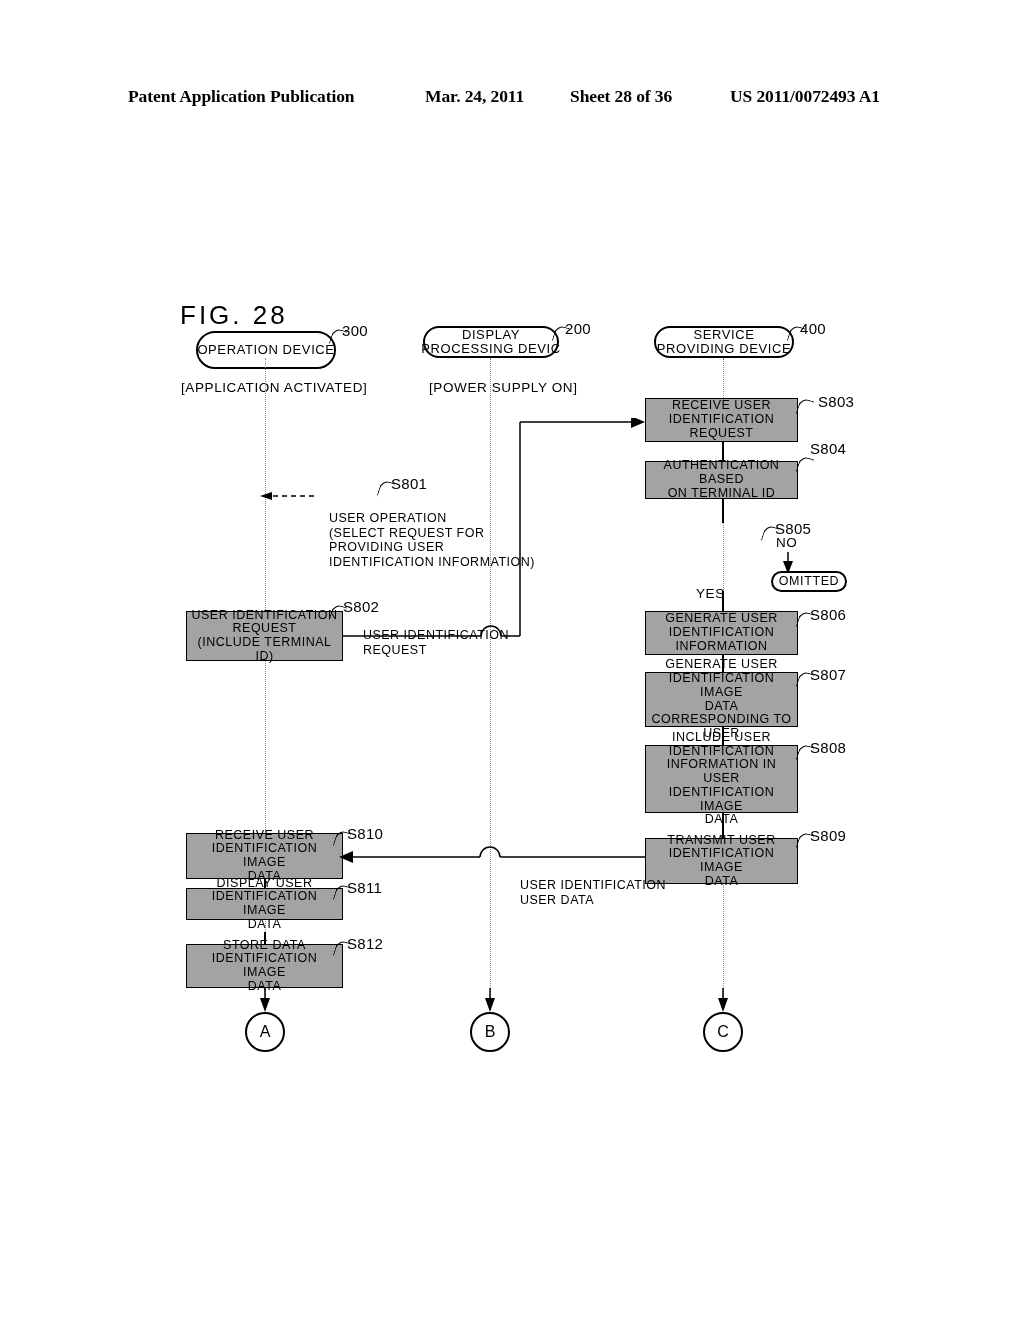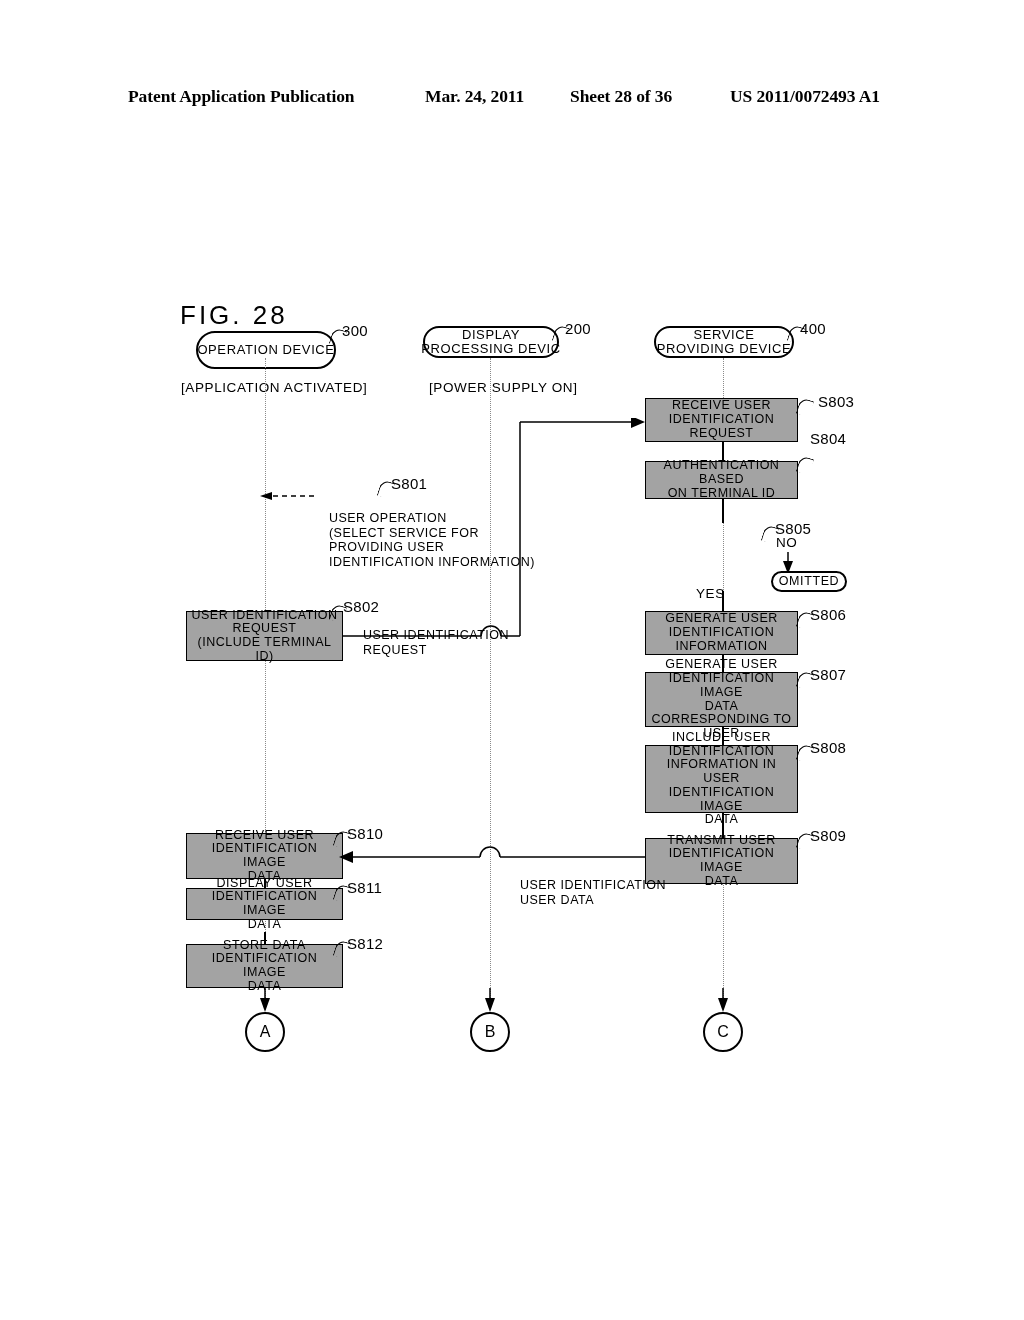--- a/index.html
+++ b/index.html
@@ -226,21 +226,21 @@
   <div class="hook" style="left:379px; top:481px;"></div>
   <div class="steptag" style="left:391px; top:475px;">S801</div>
 
   <svg class="abs" style="left:258px; top:488px; width:60px; height:16px;">
     <line x1="56" y1="8" x2="14" y2="8" stroke="#000" stroke-width="1.5" stroke-dasharray="5,4"></line>
     <polygon points="2,8 14,4 14,12" fill="#000"></polygon>
   </svg>
 
   <div class="annot" style="left:313px; top:496px;">
     <span>USER OPERATION</span>
-    <span>(SELECT SERVICE FOR</span>
+    <span>(SELECT REQUEST FOR</span>
     <span>PROVIDING USER</span>
     <span>IDENTIFICATION INFORMATION)</span>
   </div>
 
   <div class="procbox" style="left:186px; top:611px; width:157px; height:50px;">
     <span>
       <span>USER IDENTIFICATION</span>
       <span>REQUEST</span>
       <span>(INCLUDE TERMINAL ID)</span>
     </span>
@@ -276,21 +276,21 @@
   <div class="hook" style="left:798px; top:399px;"></div>
   <div class="steptag" style="left:810px; top:393px;margin-left:8px;">S803</div>
 
   <div class="procbox" style="left:645px; top:461px; width:153px; height:38px;">
     <span>
       <span>AUTHENTICATION BASED</span>
       <span>ON TERMINAL ID</span>
     </span>
   </div>
   <div class="hook" style="left:798px; top:457px;"></div>
-  <div class="steptag" style="left:810px; top:430px;text-align:center;">S804</div>
+  <div class="steptag" style="left:810px; top:440px;text-align:center;">S804</div>
 
   <div class="hook" style="left:763px; top:526px;"></div>
   <div class="steptag" style="left:775px; top:520px;">S805</div>
 
   <div class="branch-label" style="left:776px; top:535px;">NO</div>
   <div class="branch-label" style="left:696px; top:586px;">YES</div>
 
   <svg class="abs" style="left:780px; top:552px; width:20px; height:24px;">
     <line x1="8" y1="0" x2="8" y2="14" stroke="#000" stroke-width="1.5"></line>
     <polygon points="8,22 3,9 13,9" fill="#000"></polygon>

